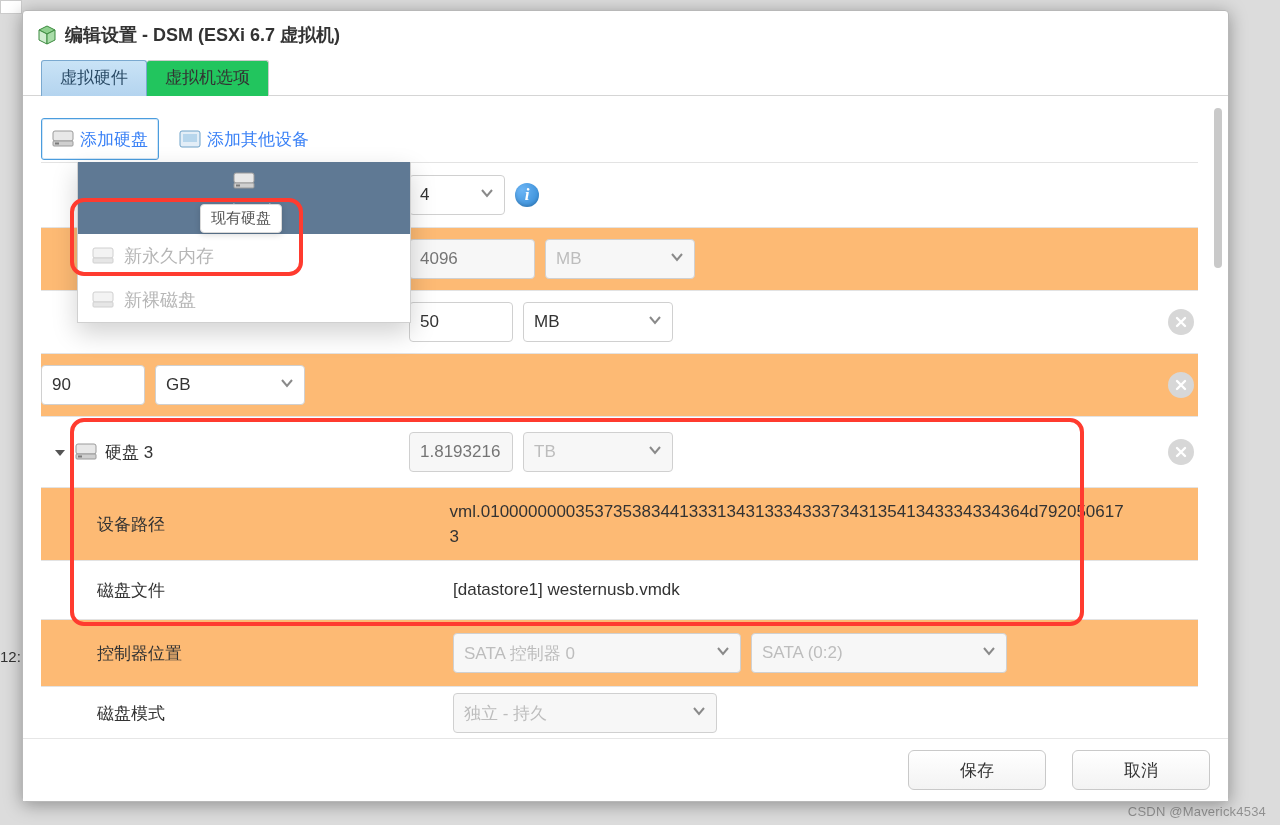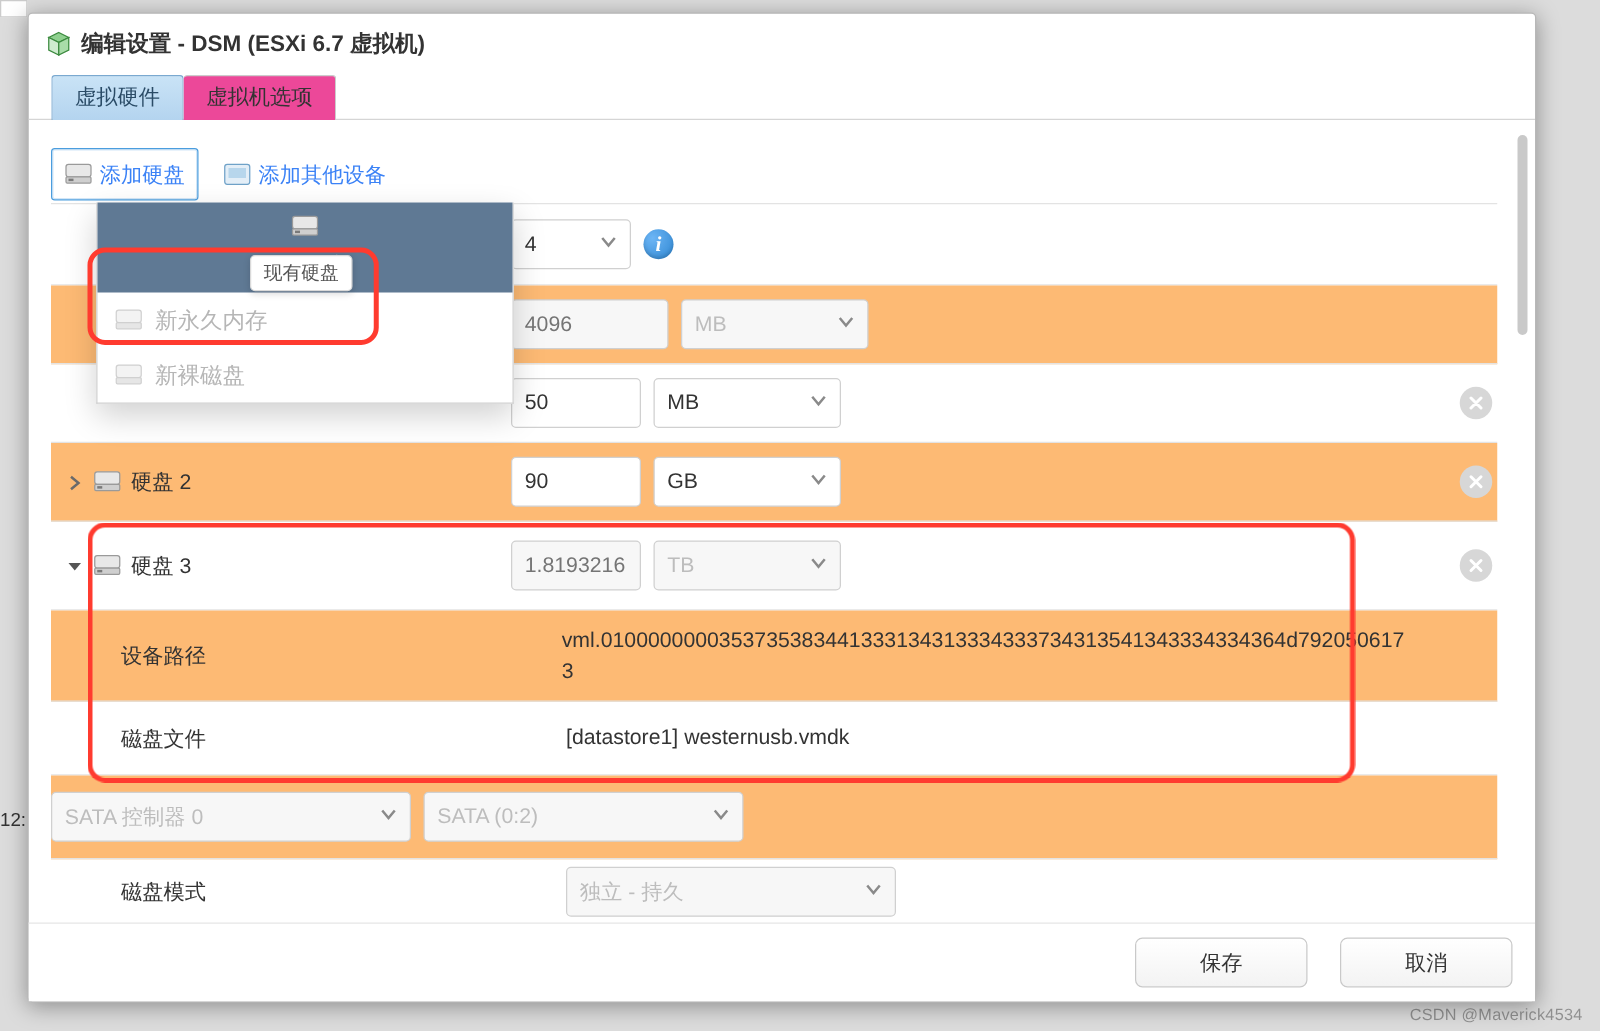--- a/index.html
+++ b/index.html
@@ -66,21 +66,21 @@
     border-bottom: 1px solid #d5d5d5;
     height: 36px;
     gap: 0;
   }
   .tab {
     padding: 5px 18px;
     font-size: 17px;
     color: #333;
     border: 1px solid #ccc;
     border-bottom: none;
-    background: #ec4899;
+    background: #22c55e;
     position: relative;
     top: 1px;
     border-top-left-radius: 3px;
     border-top-right-radius: 3px;
     cursor: pointer;
   }
   .tab + .tab { border-left: none; }
   .tab.active {
     background: linear-gradient(#c9e3f6, #b4d4ef);
     border-color: #7aa9d0;
@@ -450,33 +450,20 @@
           <div class="tail">
             <span class="close-circ">
               <svg width="16" height="16" viewBox="0 0 16 16">
                   <use href="#x-mark"></use>
                 </svg>
             </span>
           </div>
         </div>
 
         <div class="row alt">
-          <div class="label-col">
-            <span class="expander">
-              <svg width="14" height="14" viewBox="0 0 14 14">
-                  <use href="#chev-right"></use>
-                </svg>
-            </span>
-            <span class="disk-mini">
-              <svg width="22" height="18" viewBox="0 0 22 18">
-                  <use href="#disk-drive"></use>
-                </svg>
-            </span>
-            <span>硬盘 2</span>
-          </div>
           <div class="val-col">
             <input class="inp" value="90" style="">
             <div class="sel">
               <span>GB</span>
               <span class="chev"><svg class="chev-svg" viewBox="0 0 14 14">
                     <use href="#chev-down"></use>
                   </svg></span>
             </div>
           </div>
           <div class="tail">
@@ -534,20 +521,23 @@
           <div class="label-col">
               <span>磁盘文件</span>
             </div>
           <div class="val-col">
             <span>[datastore1] westernusb.vmdk</span>
           </div>
           <div class="tail"></div>
         </div>
 
         <div class="row sub alt" style="min-height:66px;">
+          <div class="label-col">
+              <span>控制器位置</span>
+            </div>
           <div class="val-col">
             <div class="sel big disabled">
               <span>SATA 控制器 0</span>
               <span class="chev"><svg class="chev-svg" viewBox="0 0 14 14">
                     <use href="#chev-down"></use>
                   </svg></span>
             </div>
             <div class="sel s2 disabled">
               <span>SATA (0:2)</span>
               <span class="chev"><svg class="chev-svg" viewBox="0 0 14 14">

